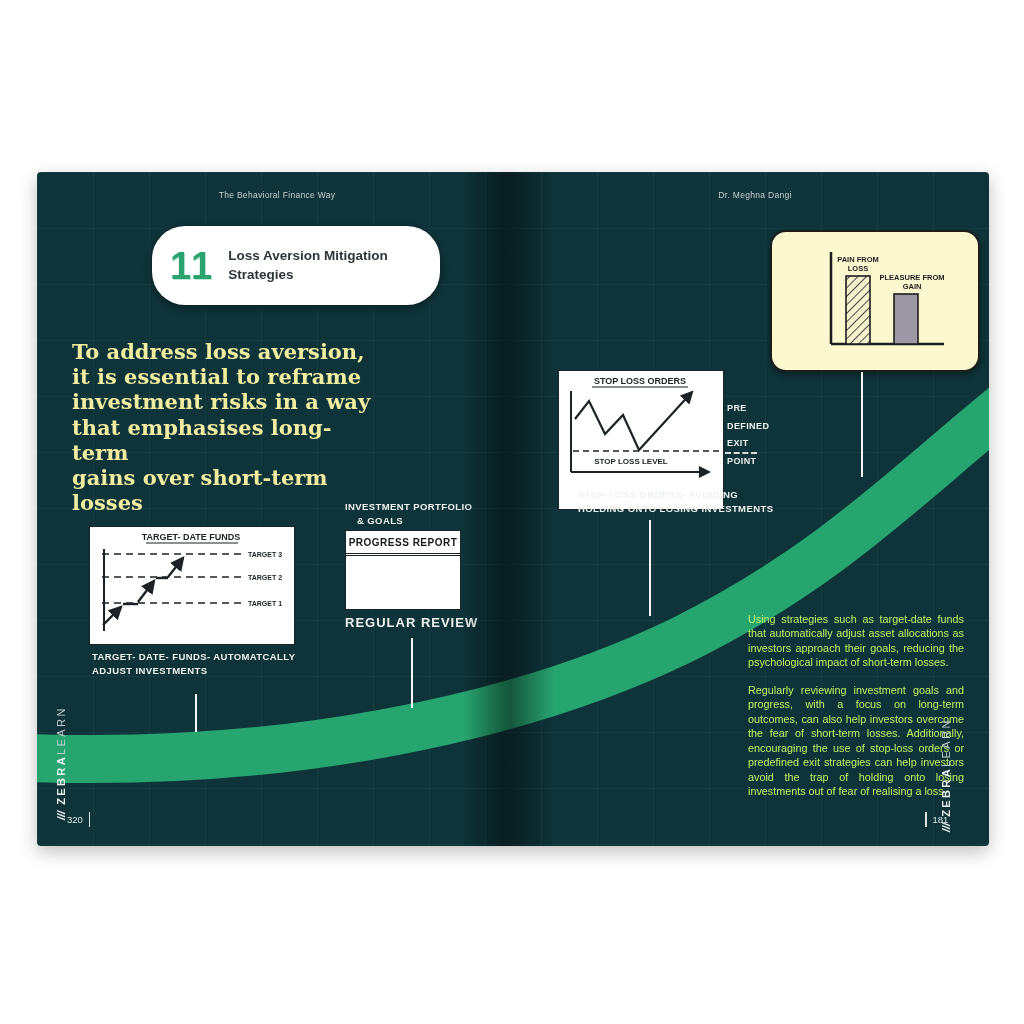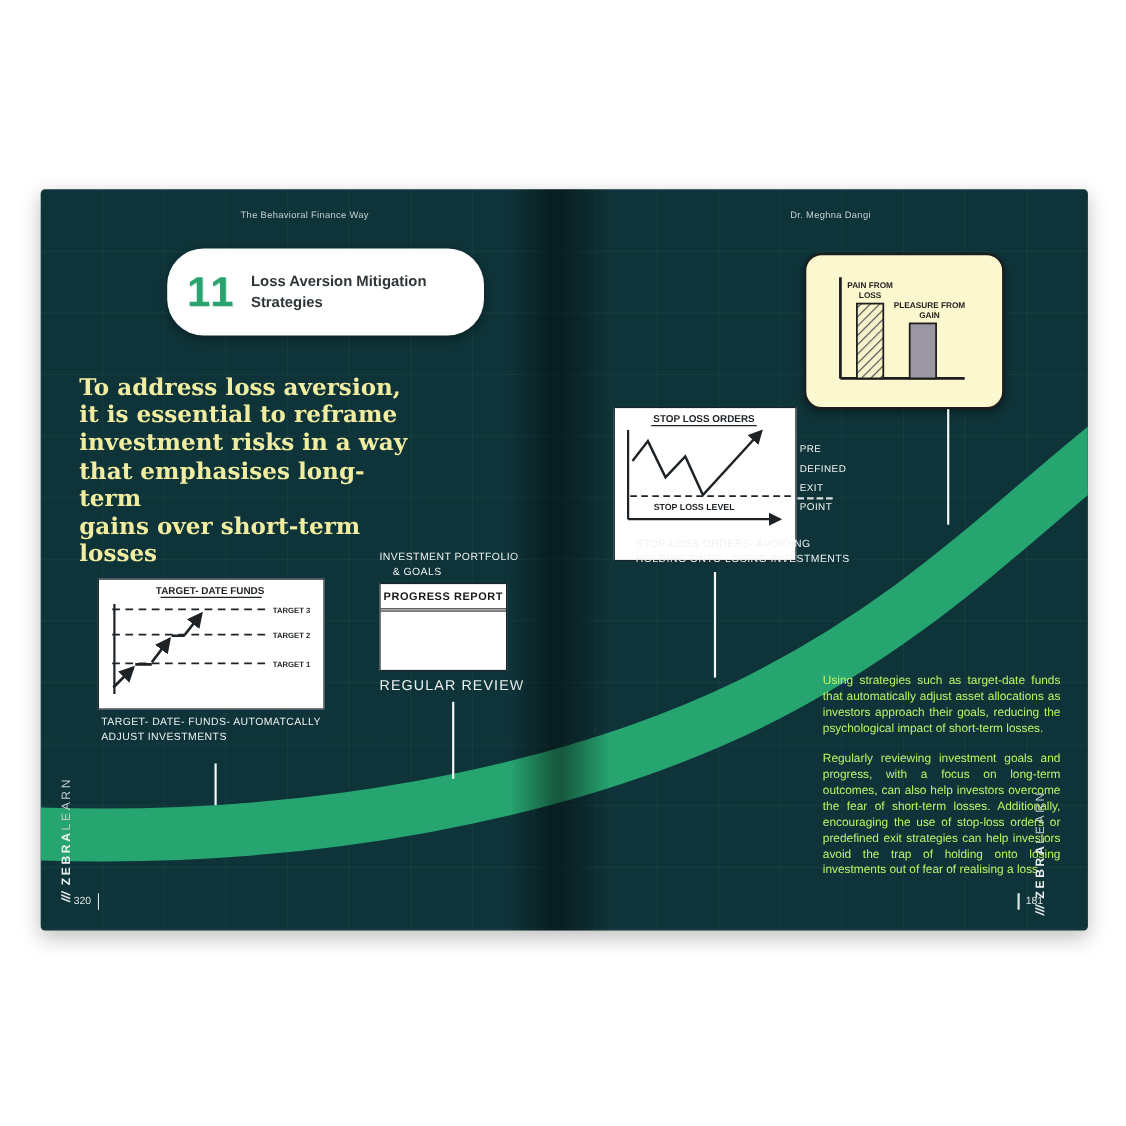--- a/index.html
+++ b/index.html
@@ -19,25 +19,25 @@
   .hdr-right{left:628px;width:180px;}
   .pill{position:absolute;left:115px;top:54px;width:288px;height:79px;background:#ffffff;
         border-radius:33px;display:flex;align-items:center;padding-left:18px;box-sizing:border-box;
         gap:14px;box-shadow:0 3px 8px rgba(0,0,0,0.35);}
   .chapnum{font-size:38px;font-weight:800;color:#2aa36e;letter-spacing:2px;
            text-shadow:1px 1px 0 #bfe8d6;line-height:1;}
   .chaptitle{font-size:13.5px;font-weight:700;color:#2e3538;line-height:1.4;white-space:pre-line;}
   .lead{position:absolute;left:35px;top:167px;width:310px;font-family:"DejaVu Serif",serif;
         font-weight:700;font-size:21px;line-height:1.2;color:#f1eda0;white-space:pre-line;}
   .figbox{position:absolute;background:#ffffff;border:1.5px solid #1d2226;box-sizing:border-box;}
-  .hand{color:#eef2f0;font-weight:400;letter-spacing:0.4px;white-space:pre-line;}
+  .hand{color:#eef2f0;font-weight:700;letter-spacing:0.4px;white-space:pre-line;}
   .cap{font-size:9.5px;line-height:1.5;}
   .connector{position:absolute;width:2px;background:#f4f7f6;}
-  .note{position:absolute;left:694px;top:58px;width:178px;height:138px;background:#fbf8d0;
-        border:2px solid #1d1d1d;border-radius:16px;box-shadow:0 3px 6px rgba(0,0,0,0.35);}
+  .note{position:absolute;left:733px;top:58px;width:178px;height:138px;background:#fbf8d0;
+        border:2px solid #1d1d1d;border-radius:16px;box-shadow:0 3px 6px rgba(0,0,0,0.35);padding-left:28px;}
   .bodytext{position:absolute;left:711px;top:440px;width:216px;color:#bef264;}
   .bodytext p{font-size:10.8px;line-height:1.34;text-align:justify;margin:0 0 13px 0;}
   .brand{position:absolute;width:160px;height:16px;transform:rotate(-90deg);transform-origin:0 0;
          color:#e9efee;font-size:11px;letter-spacing:2.4px;display:flex;align-items:center;gap:6px;}
   .brand .logo{font-weight:800;font-style:italic;letter-spacing:0;}
   .brand .b{font-weight:800;}
   .brand .l{font-weight:300;color:#c3cfcf;}
   .pageno{position:absolute;top:640px;font-size:9.5px;color:#dde6e6;display:flex;align-items:center;gap:6px;}
   .pn-bar{display:inline-block;width:1.5px;height:15px;background:#dde6e6;}
   .progress-head{height:22px;border-bottom:3px double #1d2226;display:flex;align-items:center;justify-content:center;

